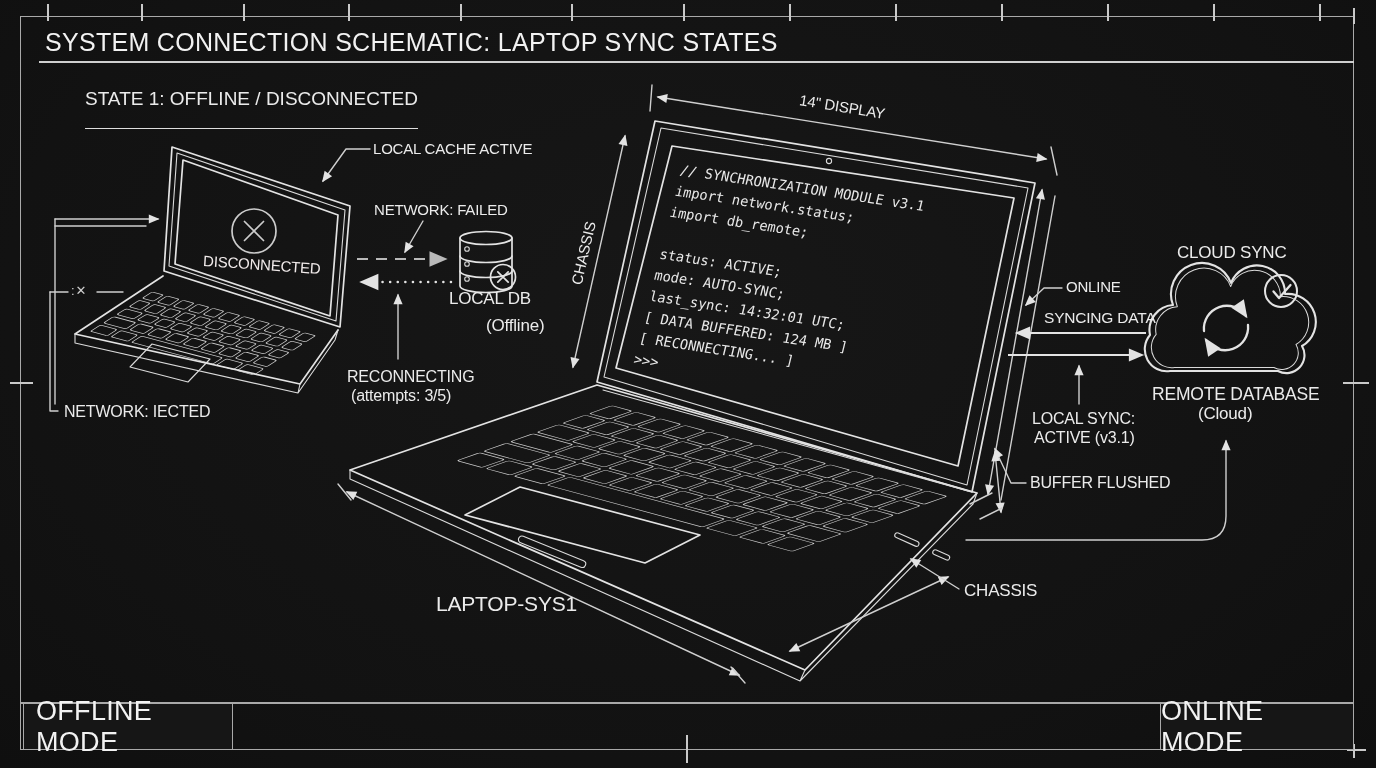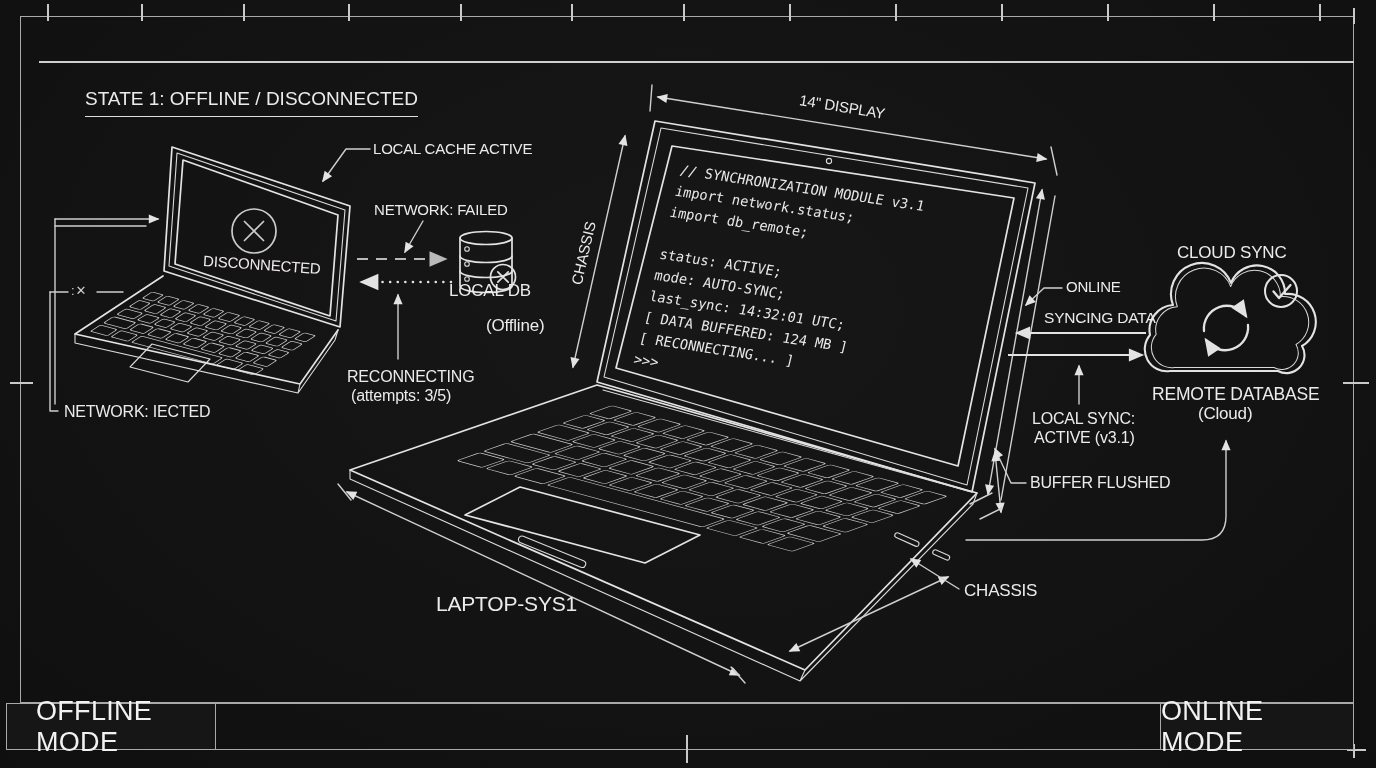--- a/index.html
+++ b/index.html
@@ -3,27 +3,27 @@
 <meta charset="utf-8">
 <style>
   html,body{margin:0;padding:0;background:#0b0b0b;}
   #stage{position:relative;width:1376px;height:768px;overflow:hidden;
          background:radial-gradient(ellipse at 50% 40%, #171717 0%, #121212 70%, #0f0f0f 100%);
          font-family:"Liberation Sans",sans-serif;}
   .tick{position:absolute;background:#c9c9c9;}
   #border-rect{position:absolute;left:20px;top:16px;width:1334px;height:734px;
                border:1.6px solid #a9a9a9;box-sizing:border-box;}
   .lbl{position:absolute;color:#ebebeb;white-space:nowrap;letter-spacing:-0.2px;line-height:1.1;}
-  .hd{border-bottom:1.7px solid #dedede;padding-bottom:6px;letter-spacing:0px;}
+  .hd{border-bottom:1.7px solid #dedede;padding-bottom:18px;letter-spacing:0px;}
   #page-title{left:45px;top:29px;font-size:25px;letter-spacing:0.3px;color:#f2f2f2;}
   #title-rule{position:absolute;left:39px;top:61px;width:1315px;height:1.7px;background:#cfcfcf;}
   #footer-rule{position:absolute;left:20px;top:702px;width:1334px;height:1.6px;background:#a9a9a9;}
   .fbox{position:absolute;top:703px;height:47px;border:1.6px solid #a9a9a9;box-sizing:border-box;
         display:flex;align-items:center;background:#161616;color:#f2f2f2;font-size:27px;letter-spacing:0.3px;}
-  #fbox-left{left:6px;width:210px;padding-left:29px;}
+  #fbox-left{left:23px;width:210px;padding-left:12px;}
   #fbox-right{left:1160px;width:194px;justify-content:flex-end;padding-right:13px;}
   svg.art{position:absolute;left:0;top:0;}
   .ln{fill:none;stroke:#e3e3e3;stroke-width:1.7;stroke-linecap:round;stroke-linejoin:round;}
   .ln2{fill:none;stroke:#dadada;stroke-width:1.1;stroke-linecap:round;stroke-linejoin:round;}
   .dim{fill:none;stroke:#cfcfcf;stroke-width:1.4;stroke-linecap:round;stroke-linejoin:round;}
   .kbq{position:absolute;left:0;top:0;transform-origin:0 0;display:flex;flex-direction:column;gap:3px;
        padding:2px;box-sizing:border-box;}
   .krow{display:flex;flex:1;gap:3px;}
   .key{border:1.1px solid rgba(230,230,230,0.88);border-radius:2.5px;flex:1;}
   #kb-main{width:340px;height:150px;transform:matrix(1,0.2706,-1.0667,0.38,612,404);}
@@ -55,20 +55,21 @@
       <div class="tick" style="left: 1213px; top: 4px; width: 1.6px; height: 17px;"></div>
       <div class="tick" style="left: 1319px; top: 4px; width: 1.6px; height: 17px;"></div>
       <div class="tick" style="left: 10px; top: 382px; width: 23px; height: 1.6px;"></div>
       <div class="tick" style="left: 1343px; top: 382px; width: 26px; height: 1.6px;"></div>
       <div class="tick" style="left: 686px; top: 735px; width: 1.6px; height: 28px;"></div>
       <div class="tick" style="left: 1353px; top: 744px; width: 1.6px; height: 14px;"></div>
       <div class="tick" style="left: 1347px; top: 749px; width: 19px; height: 1.6px;"></div>
       <div class="tick" style="left: 1353px; top: 8px; width: 1.6px; height: 16px;"></div>
     </div>
 
+  <div class="lbl" id="page-title">SYSTEM CONNECTION SCHEMATIC: LAPTOP SYNC STATES</div>
   <div class="lbl hd" style="left:85px;top:89px;font-size:19px;">STATE 1: OFFLINE / DISCONNECTED</div>
 
   <svg class="art" width="1376" height="768" viewBox="0 0 1376 768">
     <defs>
       <marker id="arrW" viewBox="0 0 10 10" refX="8.2" refY="5" markerWidth="9" markerHeight="8" orient="auto-start-reverse">
         <path d="M0,0.9 L9.6,5 L0,9.1 Z" fill="#e3e3e3"></path>
       </marker>
       <marker id="arrG" viewBox="0 0 10 10" refX="8.2" refY="5" markerWidth="10" markerHeight="9" orient="auto-start-reverse">
         <path d="M0,0.9 L9.6,5 L0,9.1 Z" fill="#b9b9b9"></path>
       </marker>
@@ -317,21 +318,21 @@
     <div class="code-line">mode: AUTO-SYNC;</div>
     <div class="code-line">last_sync: 14:32:01 UTC;</div>
     <div class="code-line">[ DATA BUFFERED: 124 MB ]</div>
     <div class="code-line">[ RECONNECTING... ]</div>
     <div class="code-line">&gt;&gt;&gt;</div>
   </div>
 
   <div class="lbl" style="left:203px;top:257px;font-size:15px;transform:rotate(4deg);color:#f0eaea;">DISCONNECTED</div>
   <div class="lbl" style="left:373px;top:141px;font-size:15px;">LOCAL CACHE ACTIVE</div>
   <div class="lbl" style="left:374px;top:202px;font-size:15px;">NETWORK: FAILED</div>
-  <div class="lbl" style="left:449px;top:282px;font-size:17px;">LOCAL DB</div>
+  <div class="lbl" style="left:449px;top:290px;font-size:17px;">LOCAL DB</div>
   <div class="lbl" style="left:458px;top:317px;font-size:17px;margin-left:28px;">(Offline)</div>
   <div class="lbl" style="left:347px;top:368px;font-size:16px;">RECONNECTING</div>
   <div class="lbl" style="left:351px;top:387px;font-size:16px;">(attempts: 3/5)</div>
   <div class="lbl" style="left:64px;top:403px;font-size:16px;">NETWORK: IECTED</div>
   <div class="lbl" style="left:71px;top:284px;font-size:13px;letter-spacing:1px;color:#cfcfcf;">:✕</div>
 
   <div class="lbl" style="left:799px;top:99px;font-size:15px;transform:rotate(9.3deg);">14" DISPLAY</div>
   <div class="lbl" style="left:549px;top:245px;width:70px;text-align:center;font-size:15px;transform:rotate(-77deg);">CHASSIS</div>
   <div class="lbl" style="left:436px;top:592px;font-size:21px;">LAPTOP-SYS1</div>
   <div class="lbl" style="left:964px;top:582px;font-size:17px;">CHASSIS</div>

